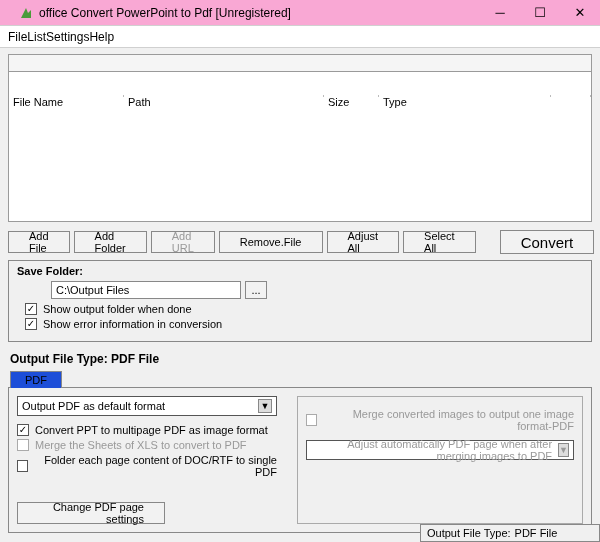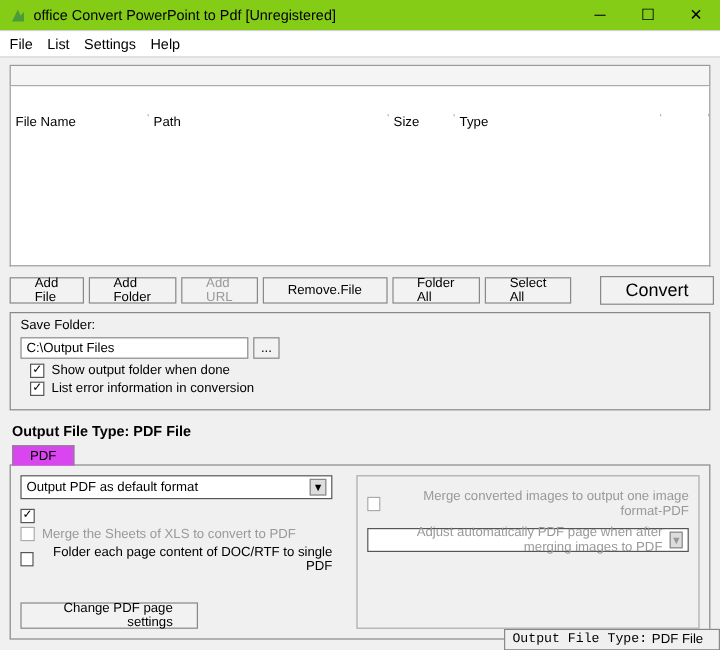--- a/index.html
+++ b/index.html
@@ -1,53 +1,53 @@
 <!DOCTYPE html>
 <html><head>
 <meta charset="utf-8">
 <style>
 * { box-sizing: border-box; font-family: Tahoma, Arial, sans-serif; }
 body { margin: 0; background: #f0f0f0; width: 600px; height: 542px; overflow: hidden; font-size: 11px; }
-.title-bar { height: 26px; display: flex; align-items: center; padding: 0 0 0 8px; background: #84cc16; border-bottom: 1px solid #d0d0d0; }
+.title-bar { height: 26px; display: flex; align-items: center; padding: 0 0 0 19px; background: #f9a8d4; border-bottom: 1px solid #d0d0d0; }
 .title-bar .icon { width: 14px; height: 14px; margin-right: 6px; }
 .title-bar .title { flex: 1; font-size: 12px; color: #000; }
 .win-btn { width: 40px; height: 24px; display: flex; align-items: center; justify-content: center; font-size: 13px; color: #000; }
-.menu-bar { height: 22px; display: flex; align-items: center; gap: 12px; padding: 0 8px; background: #fff; border-bottom: 1px solid #d0d0d0; font-size: 12px; }
+.menu-bar { height: 22px; display: flex; align-items: center; padding: 0 8px; background: #fff; border-bottom: 1px solid #d0d0d0; font-size: 12px; }
 .menu-item { cursor: default; }
 .content { padding: 6px 8px; }
 .list-header { display: flex; background: #f5f5f5; border: 1px solid #9a9a9a; height: 18px; font-size: 11px; }
 .list-header div { border-right: 1px solid #bbb; padding: 1px 4px; margin-top: 40px; }
 .col-filename { width: 115px; }
 .col-path { width: 200px; }
 .col-size { width: 55px; text-align: left; }
 .col-type { flex: 1; }
 .col-end { width: 40px; }
 .list-body { height: 150px; background: #fff; border: 1px solid #9a9a9a; border-top: none; }
 .btn-row { display: flex; gap: 4px; margin-top: 8px; align-items: center; }
 .btn { height: 22px; background: #f2f2f2; border: 1px solid #888; font-size: 11px; padding: 0 20px; display: flex; align-items: center; justify-content: center; cursor: default; }
 .btn.disabled { color: #9a9a9a; }
 .btn.convert { font-size: 15px; padding: 0 20px; height: 24px; margin-left: 20px; }
 .group { border: 1px solid #888; margin-top: 6px; padding: 4px 8px 8px 8px; position: relative; }
-.group-title { font-weight: normal; font-size: 11px; margin-bottom: 4px; }
-.folder-row { display: flex; gap: 4px; align-items: flex-start; margin-bottom: 4px; }
+.group-title { font-weight: bold; font-size: 11px; margin-bottom: 4px; }
+.folder-row { display: flex; gap: 4px; align-items: flex-start; margin-bottom: 4px; margin-left: 34px; }
 .text-input { height: 18px; width: 190px; border: 1px solid #888; background: #fff; padding: 0 4px; font-size: 11px; }
 .small-btn { width: 22px; height: 18px; border: 1px solid #888; background: #f2f2f2; display: flex; align-items: center; justify-content: center; }
 .check-row { display: flex; align-items: center; gap: 6px; margin: 3px 0 3px 8px; font-size: 11px; }
 .check { width: 12px; height: 12px; border: 1px solid #555; background: #fff; display: flex; align-items: center; justify-content: center; font-size: 10px; line-height: 1; }
 .check.disabled { border-color: #aaa; }
 .section-title { font-weight: bold; margin: 10px 0 4px 2px; font-size: 12px; }
-.tab { display: inline-block; border: 1px solid #888; border-bottom: none; background: #d946ef; padding: 2px 14px; font-size: 11px; margin-left: 2px; position: relative; top: 1px; }
+.tab { display: inline-block; border: 1px solid #888; border-bottom: none; background: #1d4ed8; padding: 2px 14px; font-size: 11px; margin-left: 2px; position: relative; top: 1px; }
 .tab-panel { border: 1px solid #888; padding: 8px; display: flex; gap: 20px; text-align: right; }
 .left-col { width: 260px; }
 .right-col { flex: 1; border: 1px solid #aaa; padding: 8px; }
 .dropdown { height: 20px; border: 1px solid #555; background: #fff; display: flex; align-items: center; padding: 0 4px; font-size: 11px; justify-content: space-between; gap: 6px; }
 .dropdown .arrow { width: 14px; height: 14px; background: #ddd; border: 1px solid #888; display: flex; align-items: center; justify-content: center; font-size: 9px; }
 .disabled-text { color: #999; }
 .status-bar { position: absolute; bottom: 0; right: 0; width: 180px; border: 1px solid #888; background: #f0f0f0; padding: 2px 6px; font-size: 11px; display: flex; }
-.status-bar .lbl { margin-right: 4px; font-family: Liberation Mono, monospace; }
+.status-bar .lbl { margin-right: 4px; }
 </style>
 </head>
 <body>
 
 <div class="title-bar">
   <span class="icon">
     <svg width="14" height="14">
         <path d="M2 12 L7 2 L9 7 L12 4 L12 12 Z" fill="#4a9b3a"></path>
       </svg>
   </span>
@@ -72,51 +72,52 @@
     <div class="col-type">Type</div>
     <div class="col-end"></div>
   </div>
   <div class="list-body"></div>
 
   <div class="btn-row">
     <div class="btn">Add File</div>
     <div class="btn">Add Folder</div>
     <div class="btn disabled">Add URL</div>
     <div class="btn">Remove.File</div>
-    <div class="btn">Folder All</div>
+    <div class="btn">Adjust All</div>
     <div class="btn">Select All</div>
     <div class="btn convert">Convert</div>
   </div>
 
   <div class="group">
     <div class="group-title">Save Folder:</div>
     <div class="folder-row">
       <input class="text-input" value="C:\Output Files" style="">
       <div class="small-btn">...</div>
     </div>
     <div class="check-row">
       <div class="check">✓</div>
       <span>Show output folder when done</span>
     </div>
     <div class="check-row">
       <div class="check">✓</div>
-      <span>List error information in conversion</span>
+      <span>Show error information in conversion</span>
     </div>
   </div>
 
   <div class="section-title">Output File Type:  PDF File</div>
   <div class="tab">PDF</div>
   <div class="tab-panel">
     <div class="left-col">
       <div class="dropdown" style="margin-bottom:8px">
         <span>Output PDF as default format</span>
         <span class="arrow">▼</span>
       </div>
       <div class="check-row" style="margin-left:0">
         <div class="check">✓</div>
+        <span>Convert PPT to multipage PDF as image format</span>
       </div>
       <div class="check-row disabled-text" style="margin-left:0">
         <div class="check disabled"></div>
         <span>Merge the Sheets of XLS to convert to PDF</span>
       </div>
       <div class="check-row" style="margin-left:0">
         <div class="check"></div>
         <span>Folder each page content of DOC/RTF to single PDF</span>
       </div>
       <div class="btn" style="margin-top:24px;width:148px">Change PDF page settings</div>

